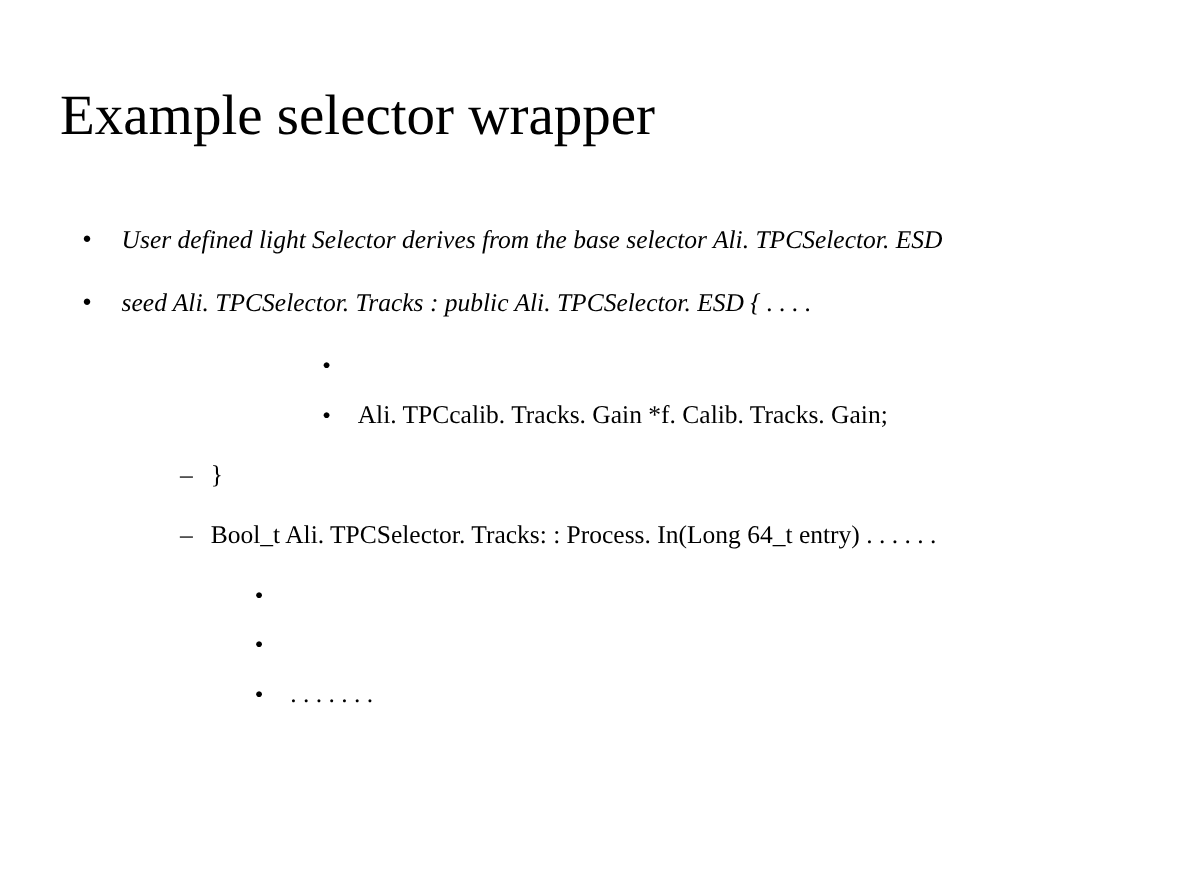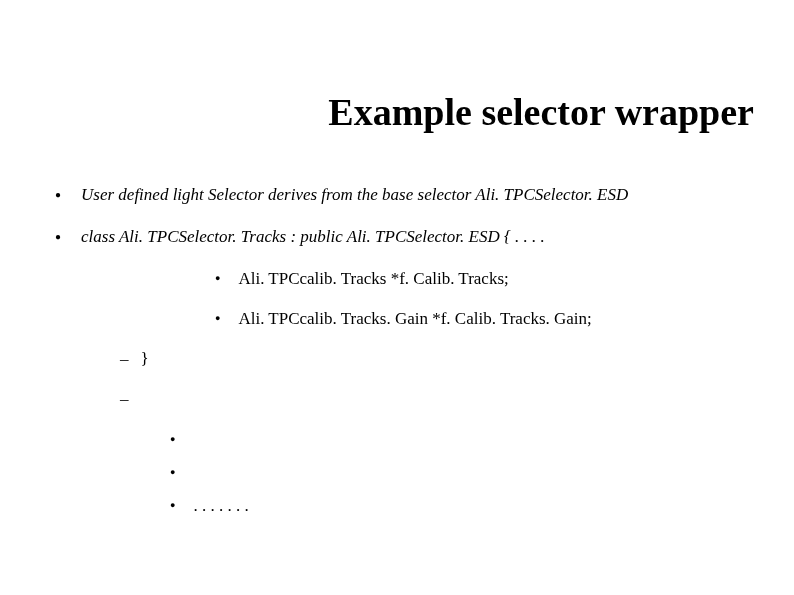--- a/index.html
+++ b/index.html
@@ -11,23 +11,23 @@
       width: 794px;
       height: 595px;
       background: #ffffff;
       font-family: "Times New Roman", Times, serif;
       color: #000000;
       padding: 30px 40px;
       position: relative;
     }
     .title {
       font-size: 38px;
-      font-weight: bold;
-      text-align: right;
-      margin-top: 60px;
+      font-weight: normal;
+      text-align: left;
+      margin-top: 25px;
       margin-bottom: 50px;
     }
     .bullet-container {
       padding-left: 15px;
     }
     .bullet-row {
       display: flex;
       align-items: flex-start;
       margin-bottom: 20px;
     }
@@ -101,42 +101,42 @@
 
 <div class="title">Example selector wrapper</div>
 
 <div class="bullet-container">
   <div class="bullet-row">
     <div class="bullet-marker">●</div>
     <div class="bullet-text">User defined light Selector derives from the base selector Ali. TPCSelector. ESD</div>
   </div>
   <div class="bullet-row">
     <div class="bullet-marker">●</div>
-    <div class="bullet-text">class Ali. TPCSelector. Tracks : public Ali. TPCSelector. ESD { . . . .</div>
+    <div class="bullet-text">seed Ali. TPCSelector. Tracks : public Ali. TPCSelector. ESD { . . . .</div>
   </div>
 </div>
 
 <div class="sub-bullet-container">
   <div class="sub-bullet-row">
     <div class="sub-bullet-marker">●</div>
-    <div class="sub-bullet-text">Ali. TPCcalib. Tracks *f. Calib. Tracks;</div>
   </div>
   <div class="sub-bullet-row">
     <div class="sub-bullet-marker">●</div>
     <div class="sub-bullet-text">Ali. TPCcalib. Tracks. Gain *f. Calib. Tracks. Gain;</div>
   </div>
 </div>
 
 <div class="dash-container">
   <div class="dash-row">
     <div class="dash-marker">–</div>
     <div class="dash-text">}</div>
   </div>
   <div class="dash-row">
     <div class="dash-marker">–</div>
+    <div class="dash-text">Bool_t Ali. TPCSelector. Tracks: : Process. In(Long 64_t entry) . . . . . .</div>
   </div>
 </div>
 
 <div class="inner-bullet-container">
   <div class="inner-bullet-row">
     <div class="inner-bullet-marker">●</div>
   </div>
   <div class="inner-bullet-row">
     <div class="inner-bullet-marker">●</div>
   </div>

